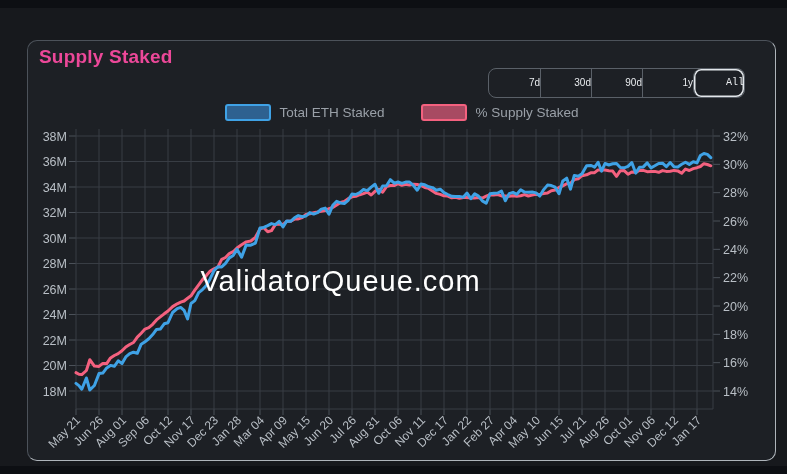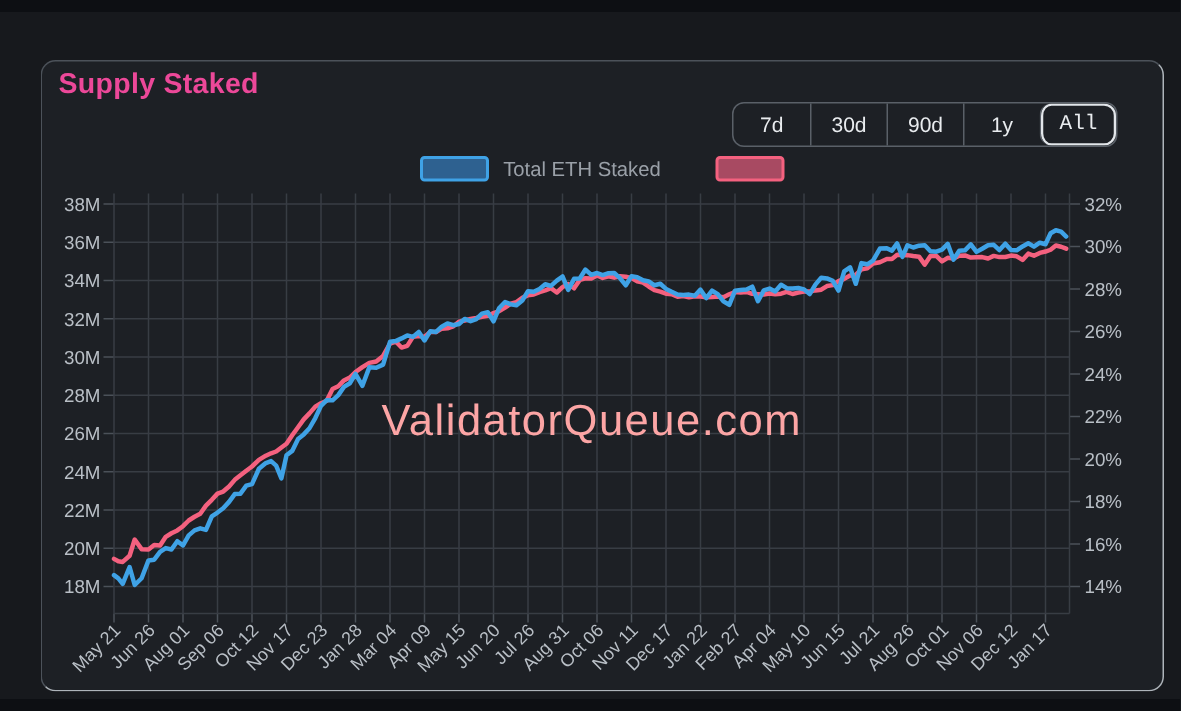--- a/index.html
+++ b/index.html
@@ -16,40 +16,40 @@
   }
   .card-title{
     position:absolute;left:11px;top:5px;
     font-size:19px;font-weight:bold;color:#ec4899;letter-spacing:.2px;
   }
   .range-group{
     position:absolute;top:27px;right:30px;height:28px;display:flex;
     border:1px solid #5a6068;border-radius:8px;
   }
   .range-btn{
-    width:51px;height:28px;line-height:26px;text-align:center;
-    font-size:14px;color:#e9ecef;background:transparent;border:none;
+    width:51px;height:28px;line-height:26px;text-align:right;
+    font-size:10px;color:#e9ecef;background:transparent;border:none;
     border-left:1px solid #5a6068;padding:0;cursor:pointer;
     font-family:"Liberation Sans",sans-serif;
   }
   .range-btn:first-child{border-left:none;border-radius:8px 0 0 8px;}
   .range-btn:last-child{border-radius:0 8px 8px 0;font-family:Liberation Mono, monospace;}
   .range-btn.selected{
     box-shadow:inset 0 0 0 1.5px #e2e6ea;border-radius:8px;
   }
   .legend{
     position:absolute;top:63px;left:0;width:100%;
     display:flex;justify-content:center;align-items:center;gap:36px;
   }
   .legend-item{display:flex;align-items:center;gap:9px;font-size:13.5px;color:#9aa0a8;cursor:pointer;}
   .legend-swatch{width:42px;height:13px;border-radius:3px;border:2px solid;}
   svg.chart{position:absolute;left:0;top:0;width:747px;height:417px;}
   .watermark{
-    position:absolute;left:48px;top:224px;width:637px;text-align:center;
-    font-size:29px;color:#fca5a5;letter-spacing:1px;pointer-events:none;
+    position:absolute;left:48px;top:224px;width:529px;text-align:center;
+    font-size:29px;color:#ffffff;letter-spacing:1px;pointer-events:none;
   }
 </style>
 </head>
 <body>
 
 <div class="page">
   <div class="card">
     <div class="card-title">Supply Staked</div>
     <div class="range-group">
         <button class="range-btn">7d</button>
@@ -58,20 +58,21 @@
         <button class="range-btn">1y</button>
         <button class="range-btn selected">All</button>
       </div>
     <div class="legend">
         <div class="legend-item">
           <span class="legend-swatch" style="border-color: rgb(63, 162, 230); background: rgb(46, 97, 144);"></span>
           <span>Total ETH Staked</span>
         </div>
         <div class="legend-item">
           <span class="legend-swatch" style="border-color: rgb(244, 97, 127); background: rgb(168, 74, 98);"></span>
+          <span>% Supply Staked</span>
         </div>
       </div>
     <svg class="chart" viewBox="0 0 747 417">
         <line x1="48" y1="95" x2="685" y2="95" stroke="#383d44" stroke-width="1"></line>
         <line x1="41" y1="95" x2="48" y2="95" stroke="#4b5159" stroke-width="1"></line>
         <text x="39" y="99.5" text-anchor="end" font-size="12.5" fill="#b9bfc6" font-family="&quot;Liberation Sans&quot;,sans-serif">38M</text>
         <line x1="48" y1="120.5" x2="685" y2="120.5" stroke="#383d44" stroke-width="1"></line>
         <line x1="41" y1="120.5" x2="48" y2="120.5" stroke="#4b5159" stroke-width="1"></line>
         <text x="39" y="125" text-anchor="end" font-size="12.5" fill="#b9bfc6" font-family="&quot;Liberation Sans&quot;,sans-serif">36M</text>
         <line x1="48" y1="146" x2="685" y2="146" stroke="#383d44" stroke-width="1"></line>

